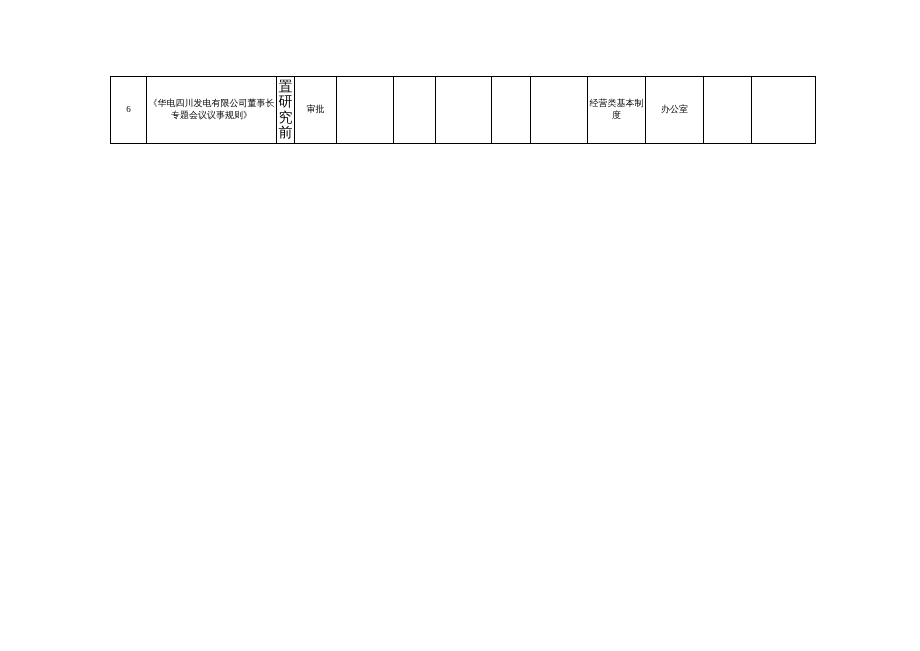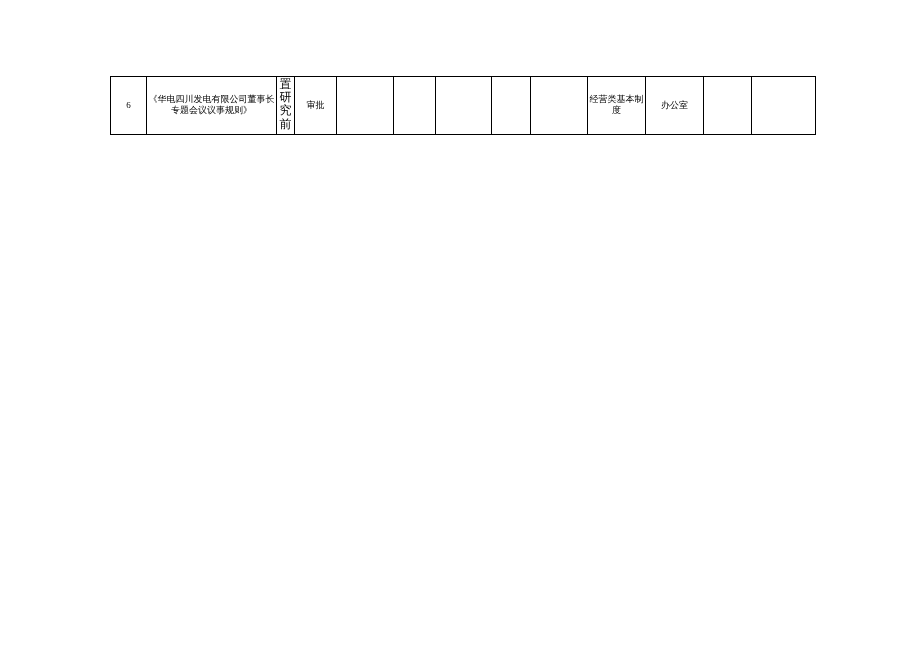--- a/index.html
+++ b/index.html
@@ -30,21 +30,21 @@
       font-size: 9px;
       text-align: center;
       vertical-align: middle;
       padding: 2px 1px;
       line-height: 1.3;
       color: #000;
       height: 32px;
     }
     .col0 { width: 36px; }
     .col1 { width: 130px; }
-    .col2 { width: 18px; font-size: 12px; line-height: 1.1; font-family: Liberation Mono, monospace; }
+    .col2 { width: 18px; font-size: 14px; line-height: 1.1; }
     .col3 { width: 42px; }
     .col4 { width: 57px; }
     .col5 { width: 42px; }
     .col6 { width: 56px; }
     .col7 { width: 39px; }
     .col8 { width: 57px; }
     .col9 { width: 58px; }
     .col10 { width: 58px; margin-top: 8px; }
     .col11 { width: 48px; }
     .col12 { width: 64px; }

